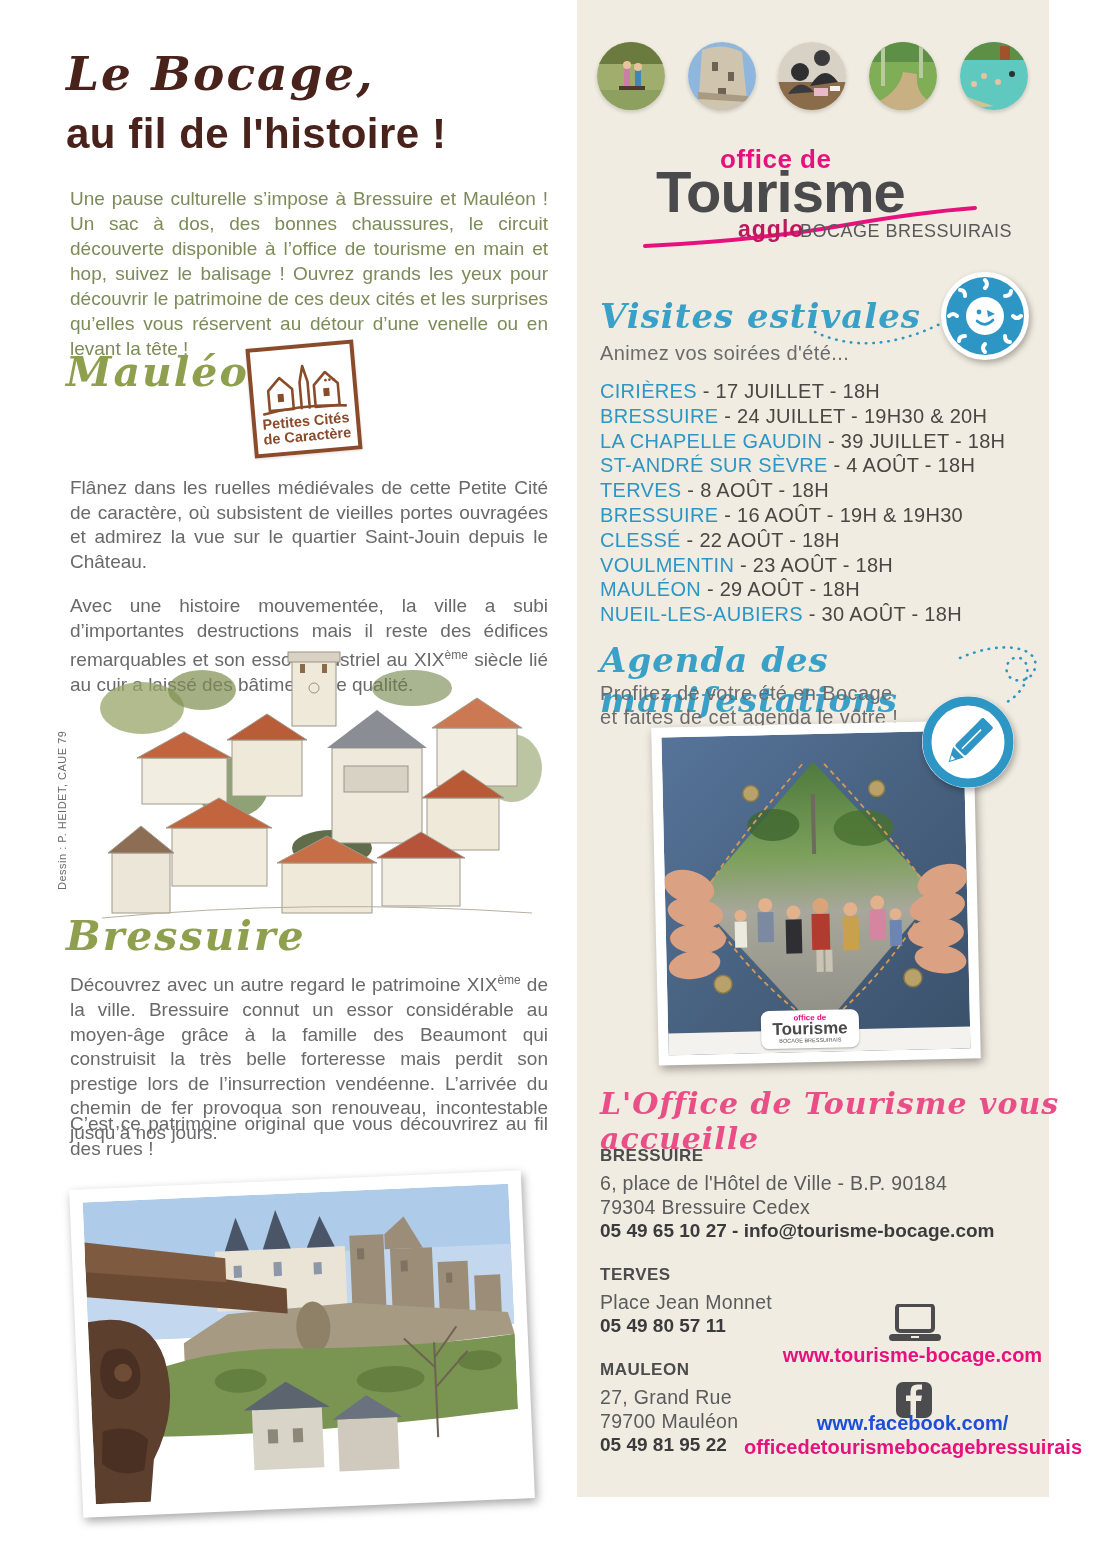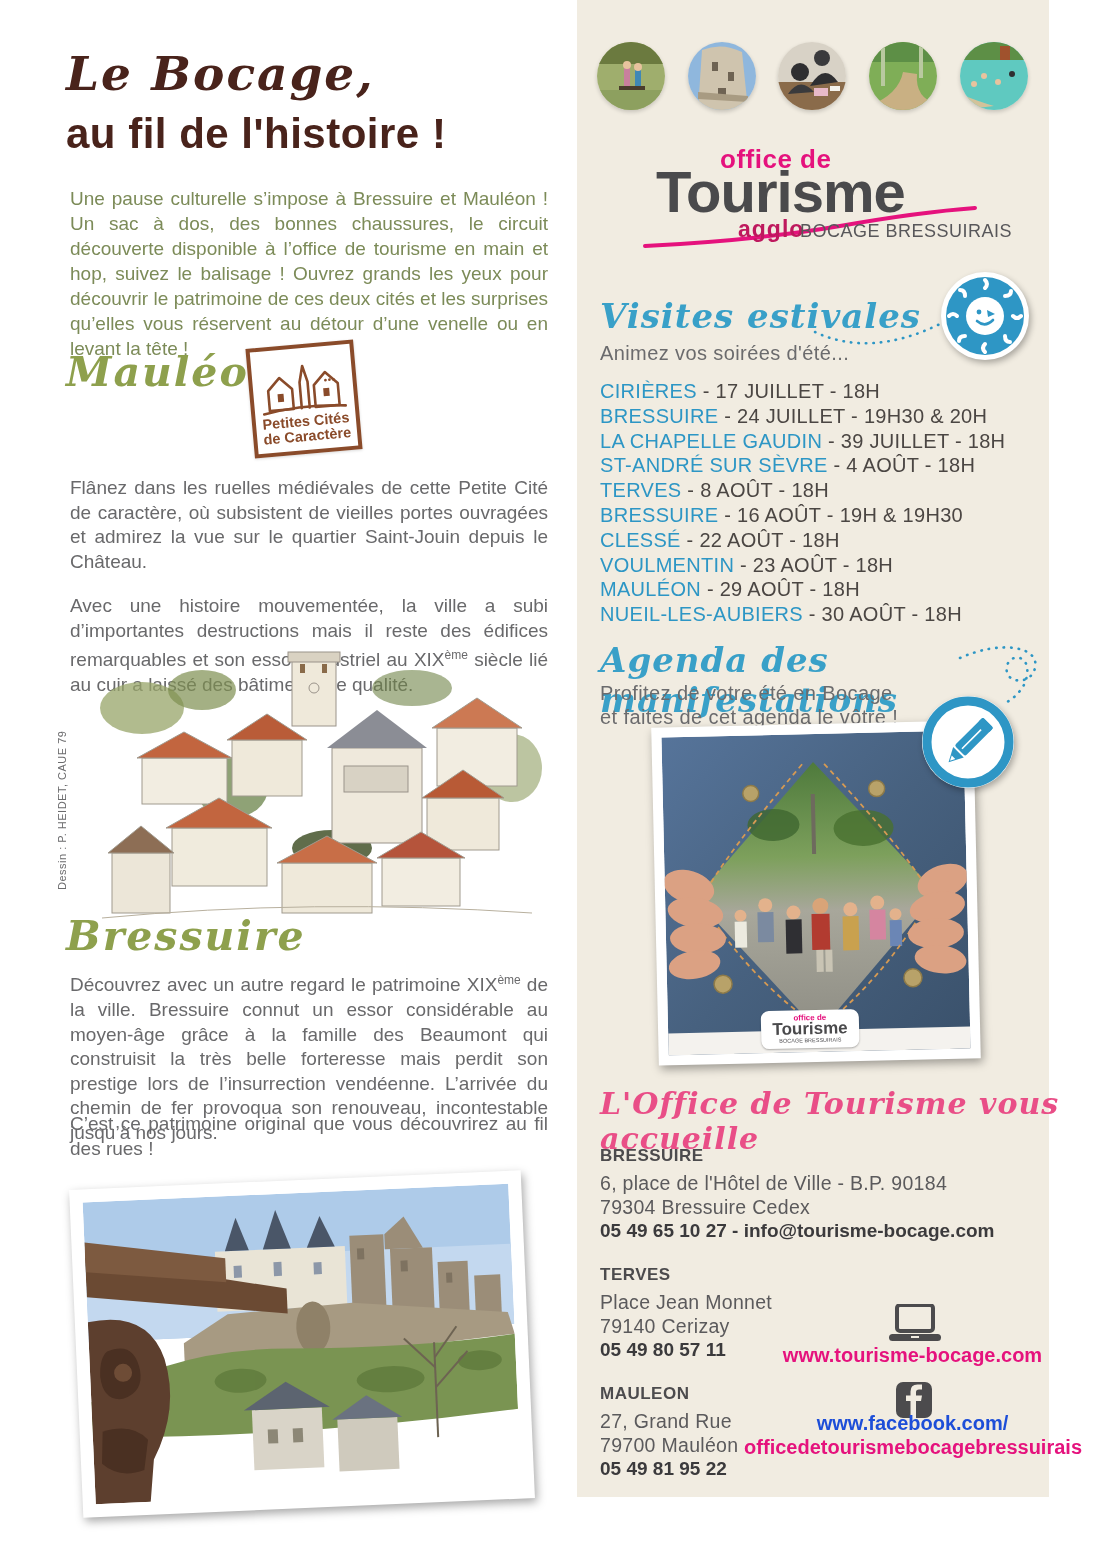--- a/index.html
+++ b/index.html
@@ -452,21 +452,20 @@
           <div class="office-line">6, place de l'Hôtel de Ville - B.P. 90184</div>
           <div class="office-line">79304 Bressuire Cedex</div>
         </div>
     <div class="office-phone">05 49 65 10 27 - info@tourisme-bocage.com</div>
   </div>
 
   <div class="office">
     <div class="office-name">TERVES</div>
     <div class="office-lines">
           <div class="office-line">Place Jean Monnet</div>
-          <div class="office-line">79140 Cerizay</div>
         </div>
     <div class="office-phone">05 49 80 57 11</div>
   </div>
 
   <div class="office">
     <div class="office-name">MAULEON</div>
     <div class="office-lines">
           <div class="office-line">27, Grand Rue</div>
           <div class="office-line">79700 Mauléon</div>
         </div>

